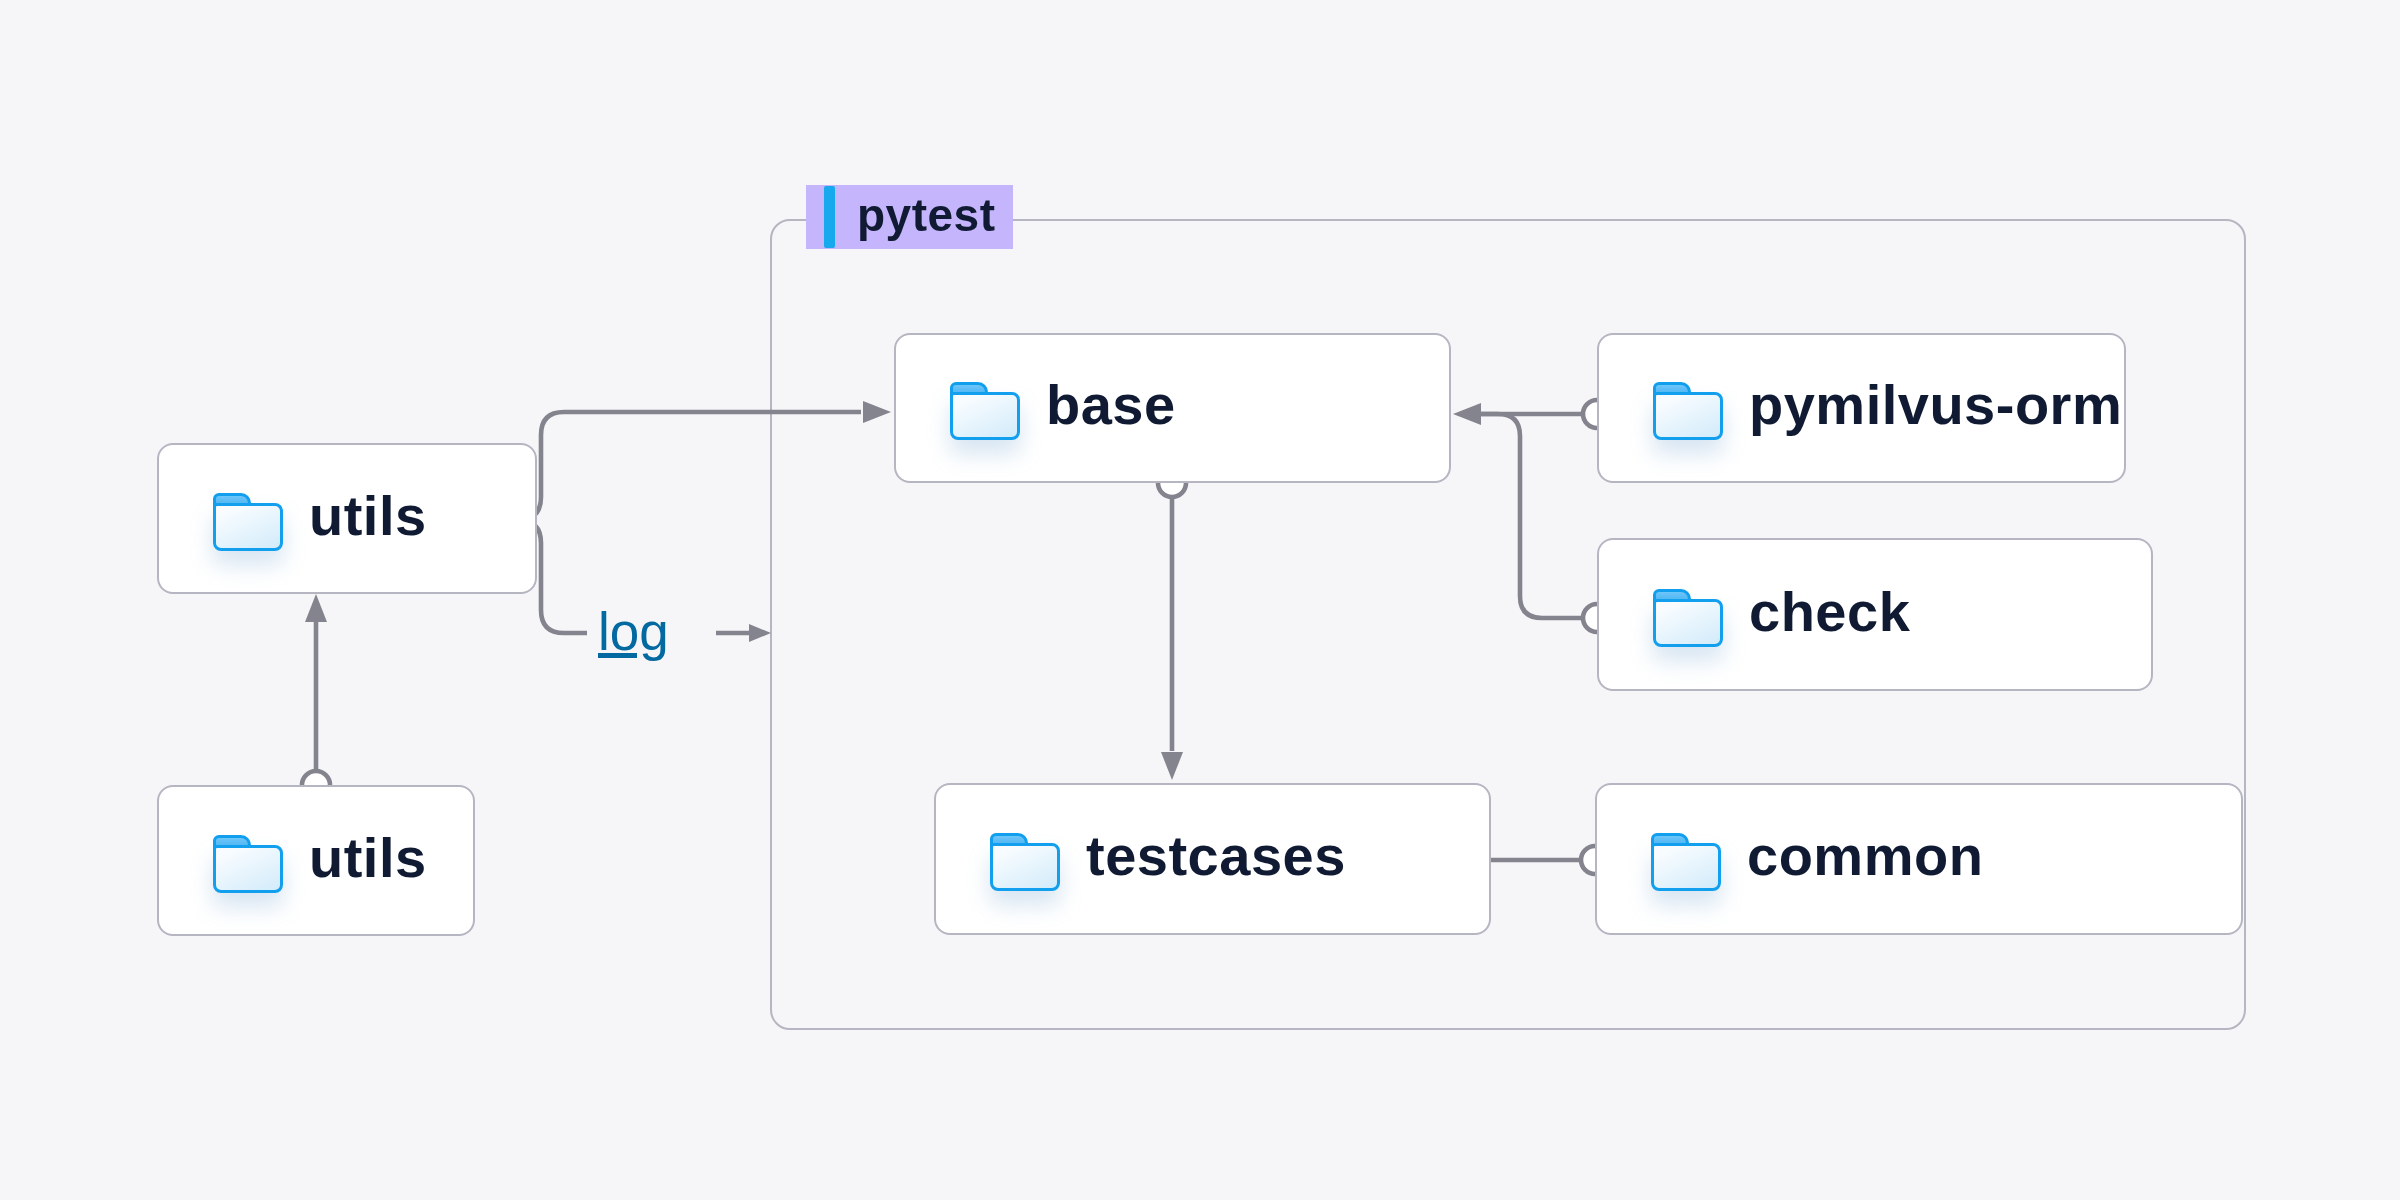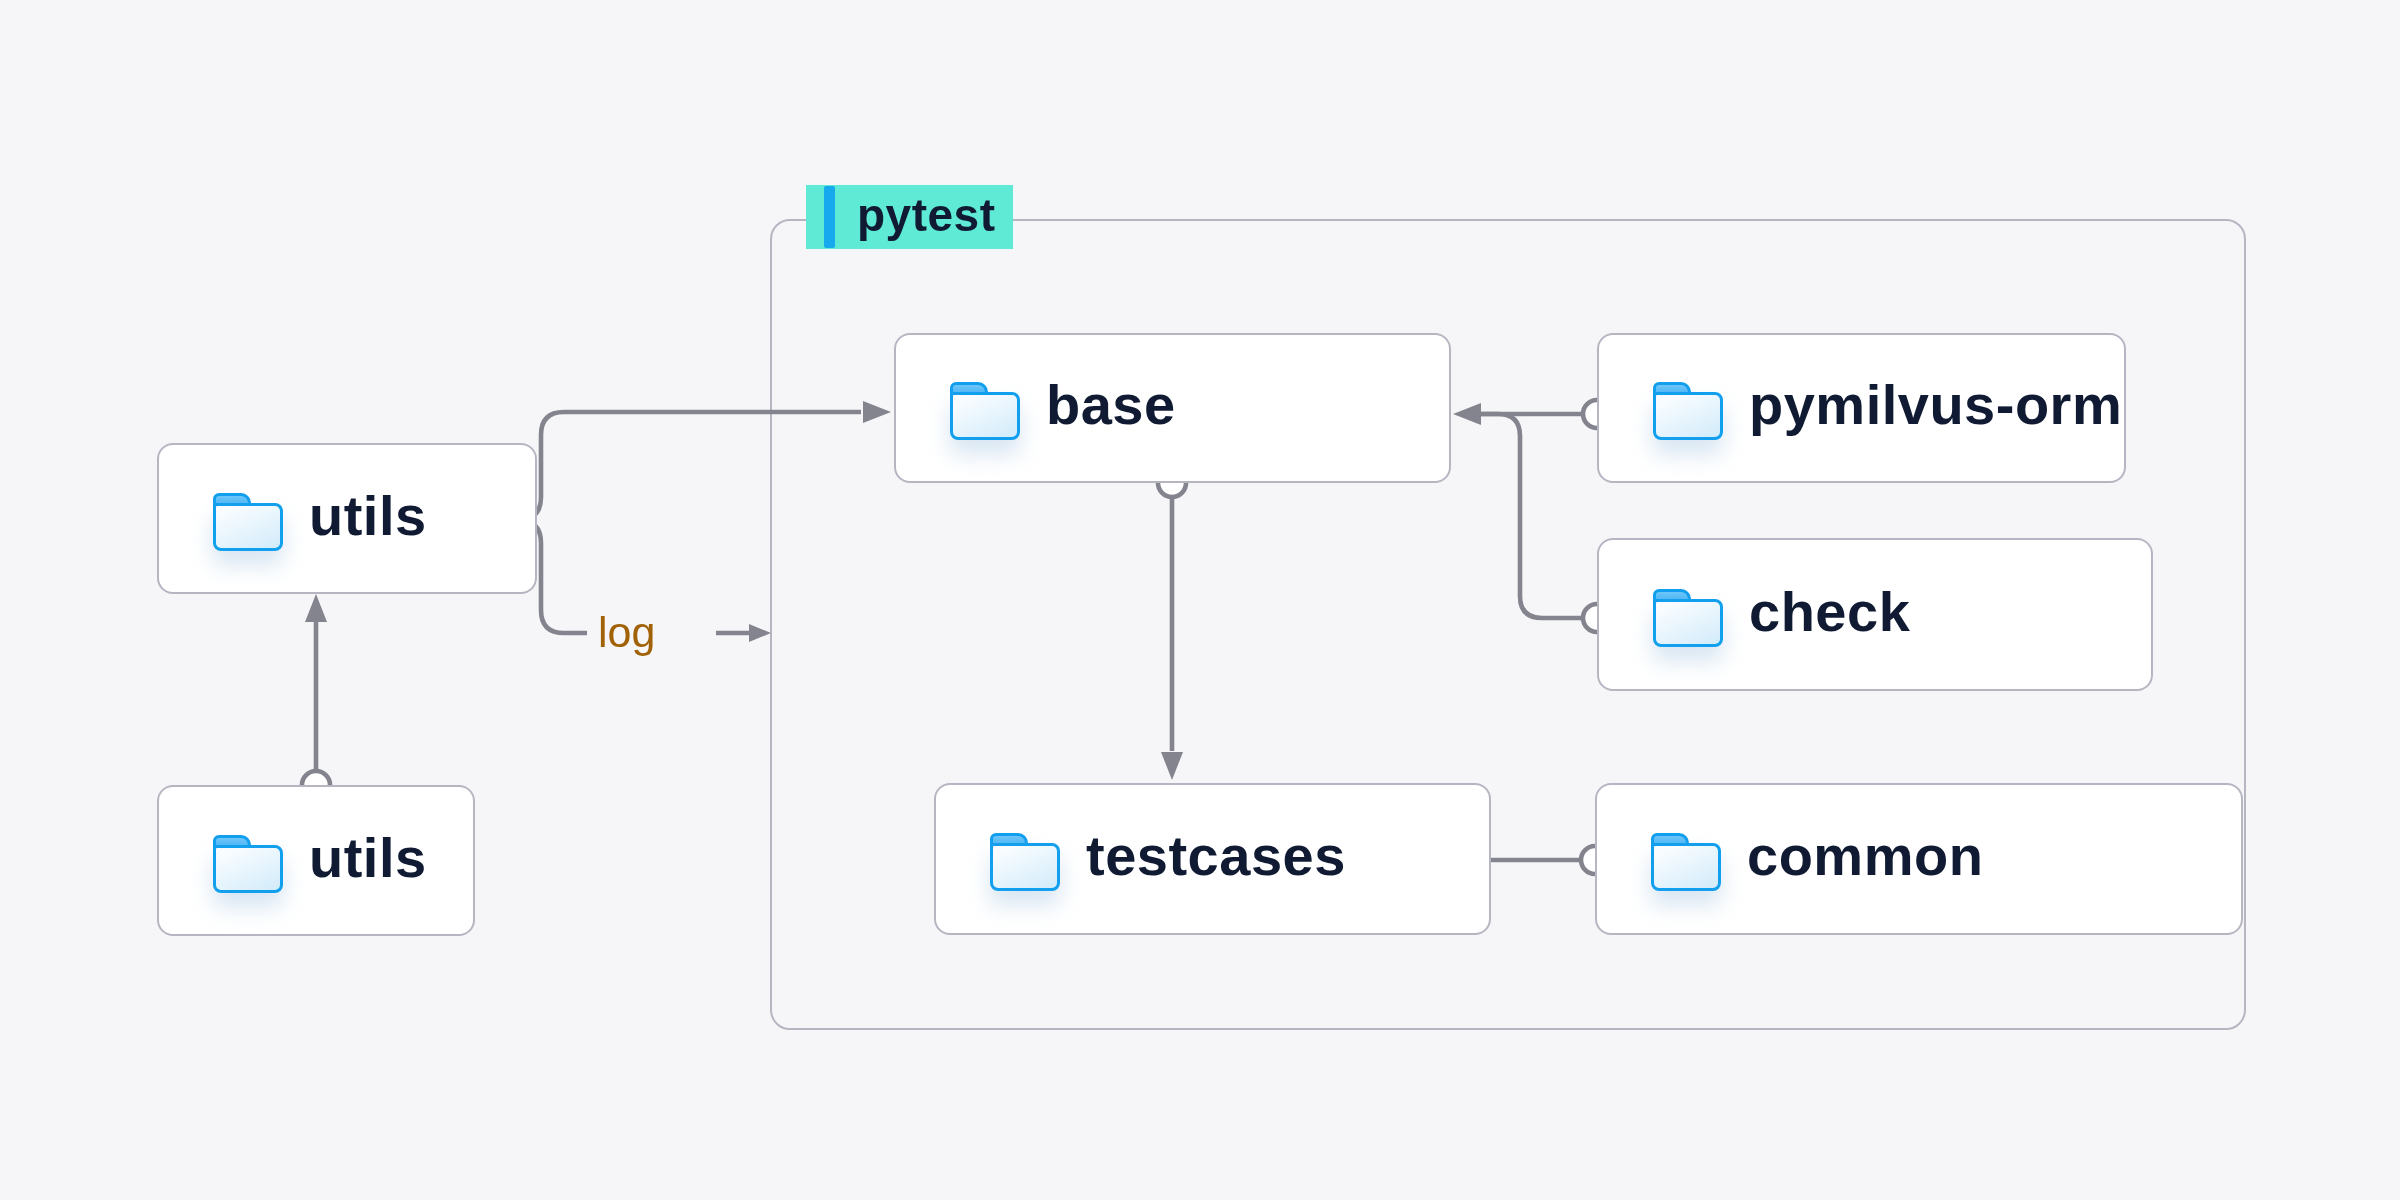--- a/index.html
+++ b/index.html
@@ -17,21 +17,21 @@
     position: absolute;
     left: 770px; top: 219px; width: 1476px; height: 811px;
     border: 2.5px solid #b6b6c3;
     border-radius: 20px;
     background: transparent;
   }
   .container-label {
     position: absolute;
     left: 806px; top: 185px; height: 64px;
     display: flex; align-items: center; gap: 22px;
-    background: #5eead4;
+    background: #c4b5fd;
     padding: 0 18px;
   }
   .accent-bar {
     width: 11px; height: 62px;
     background: #16a9ee;
     border-radius: 2px;
     flex: none;
   }
   .container-title {
     font-size: 46px; font-weight: 700; color: #101b33;
@@ -77,22 +77,23 @@
     background: linear-gradient(155deg, #f8fcff 15%, #d2ebfa 100%);
     border: 3px solid #119fee;
     border-radius: 4px 8px 8px 8px;
     box-shadow: 0 14px 22px rgba(110, 160, 210, 0.28);
   }
 
   
   .edge-label {
     position: absolute;
     left: 598px; top: 606px;
-    font-size: 43px; font-weight: 500; color: #a16207;
+    font-size: 53px; font-weight: 500; color: #0369a1;
     line-height: 52px;
+    text-decoration: underline;
   }
 
   
   svg.wires {
     position: absolute; inset: 0;
     width: 2400px; height: 1200px;
     pointer-events: none;
   }
   .wire { stroke: #84848f; stroke-width: 4.6; fill: none; }
   .port { stroke: #84848f; stroke-width: 4.6; fill: #ffffff; }

